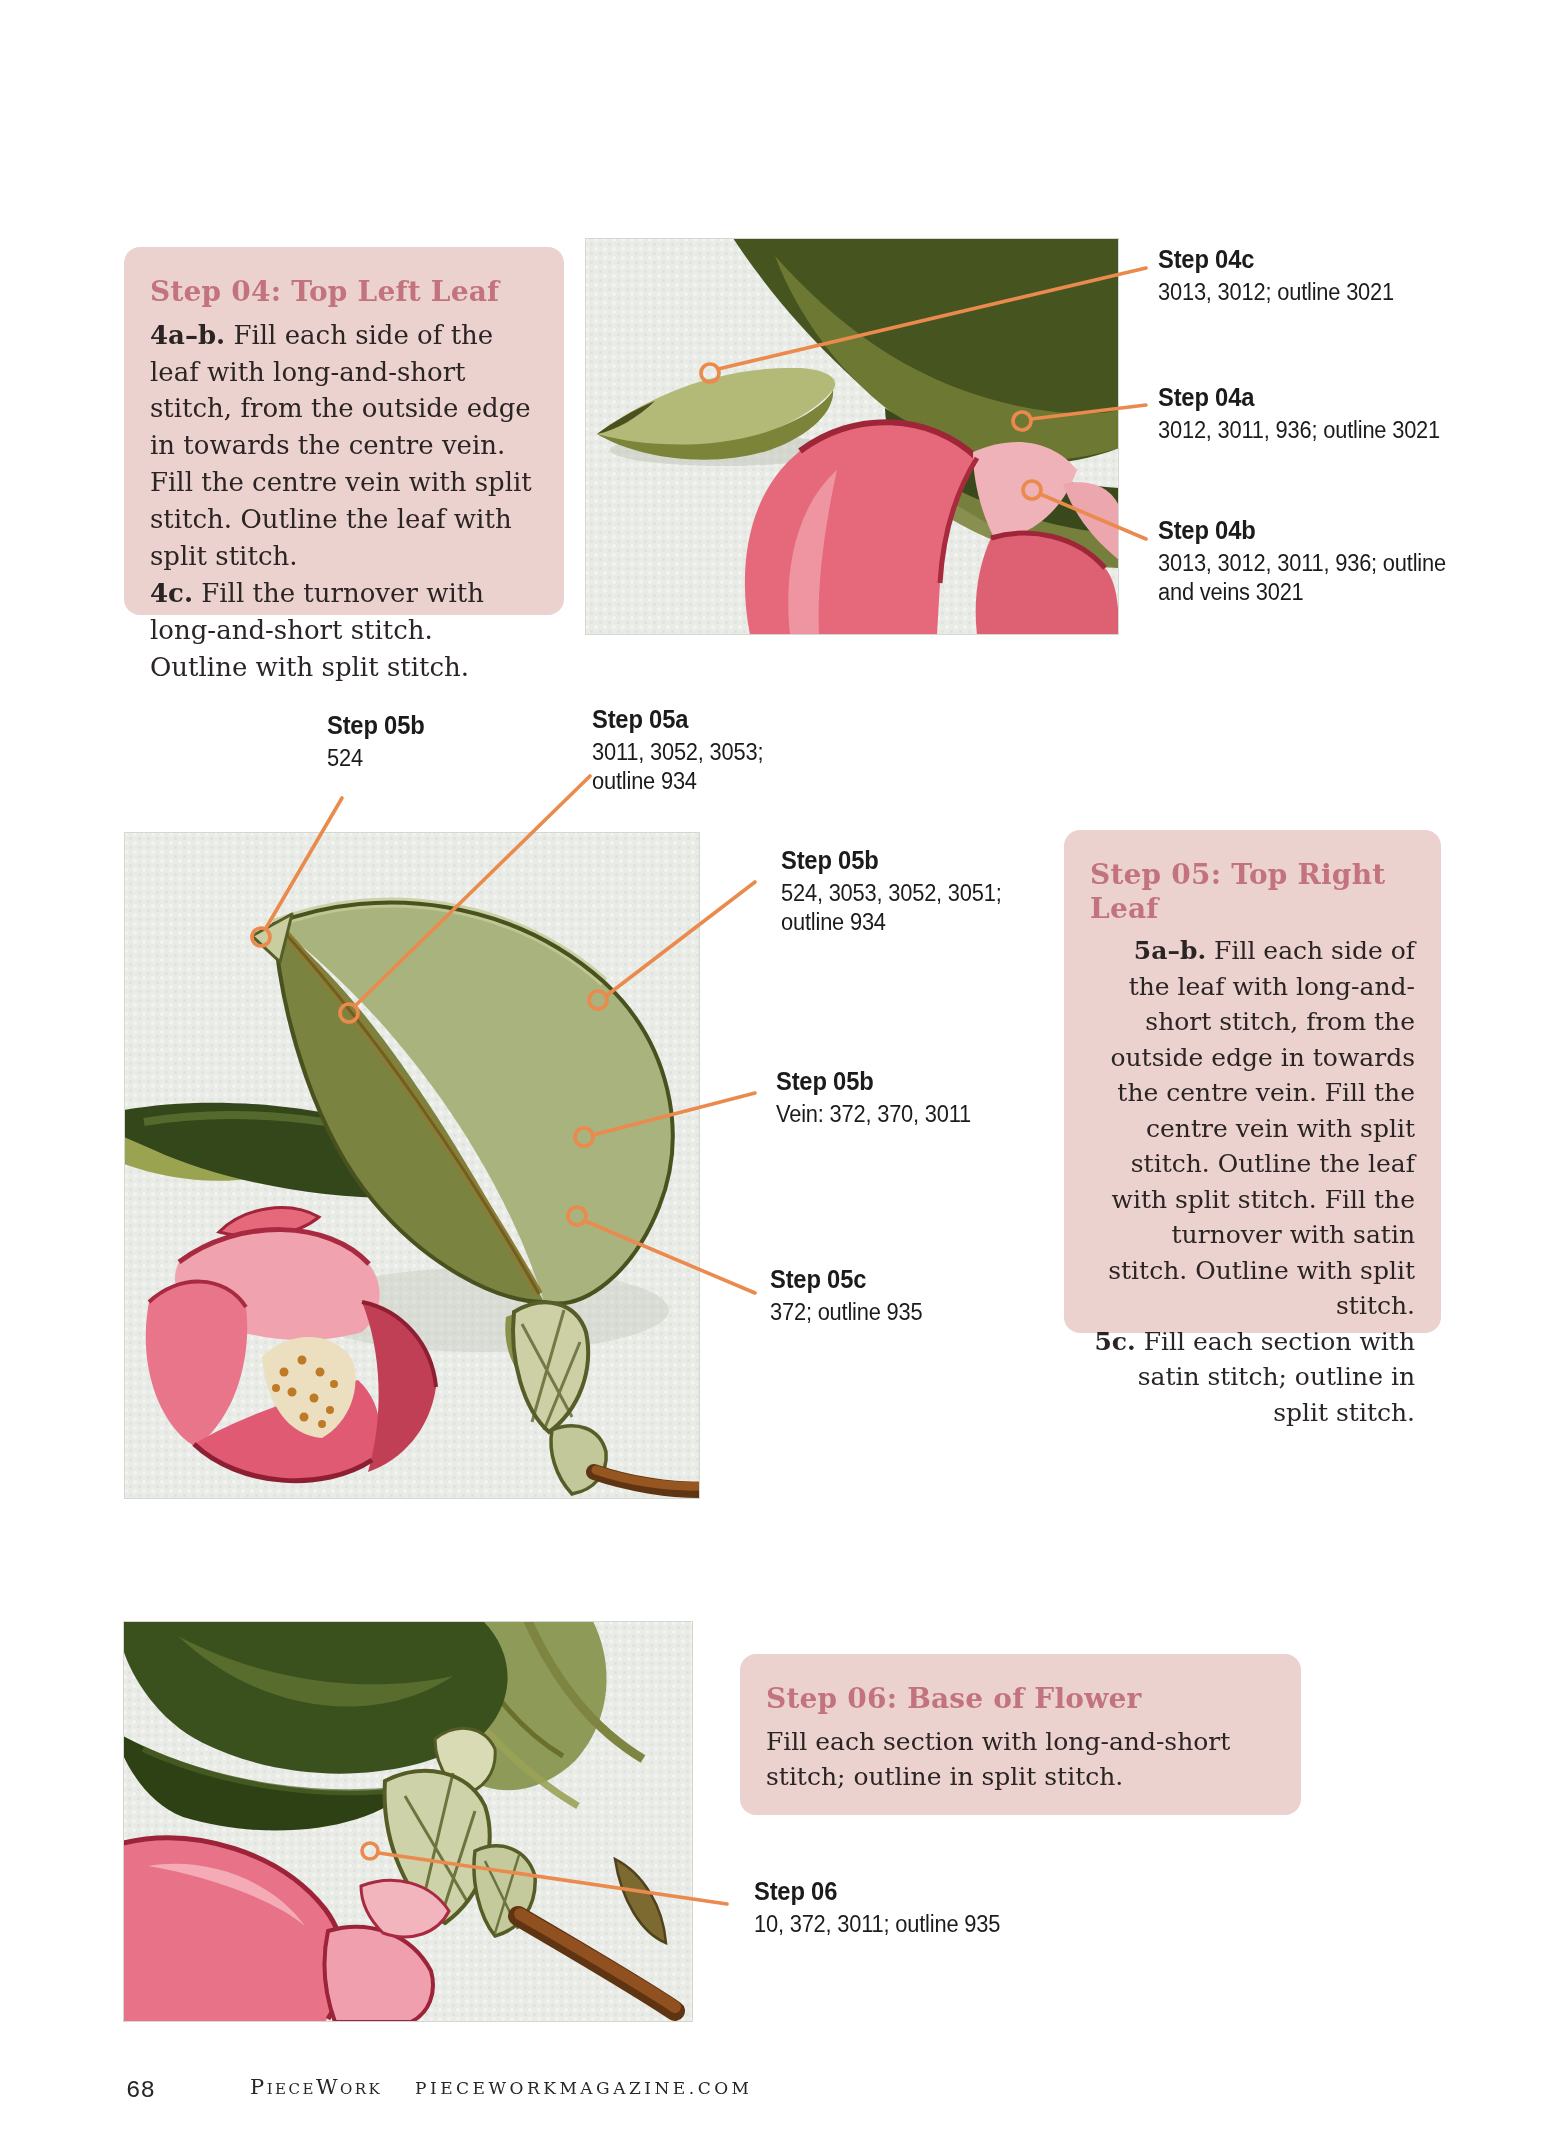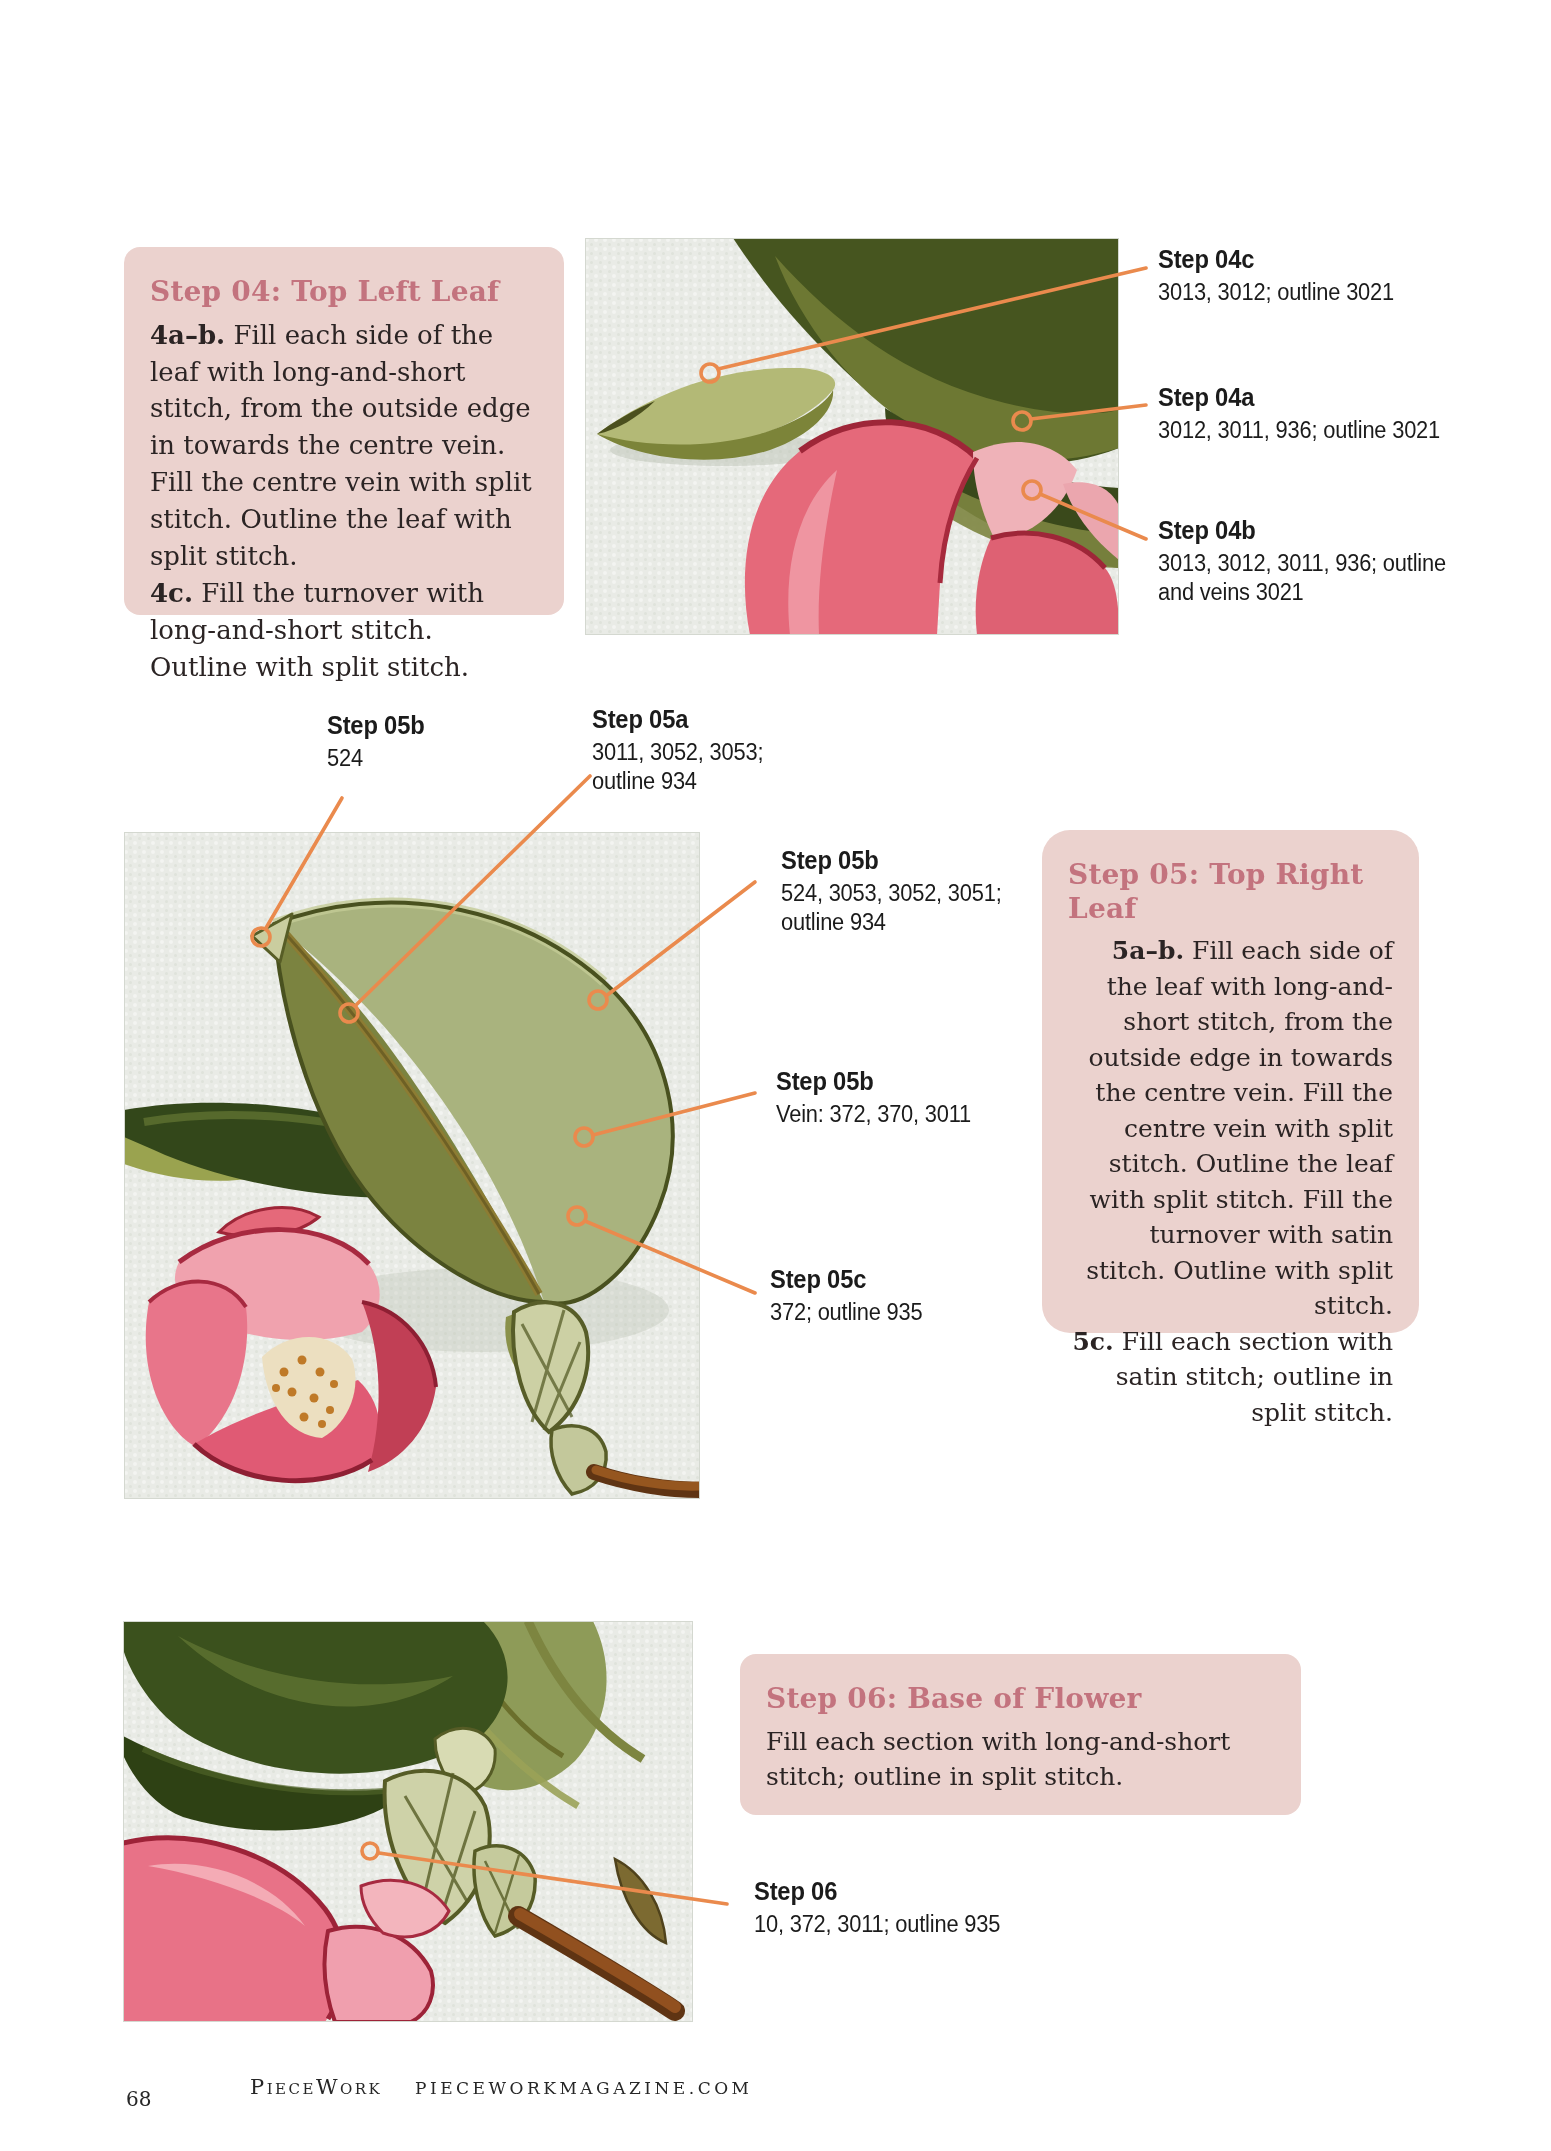--- a/index.html
+++ b/index.html
@@ -28,21 +28,21 @@
     line-height:1.2;
   }
   .box-body{
     margin:0;
     font-size:26px;
     line-height:1.42;
     color:#2B2424;
   }
   .box-body strong{font-weight:bold;}
   #box04{left:124px;top:247px;width:440px;height:368px;}
-  #box05{left:1042px;top:830px;width:377px;height:503px;border-radius:28px;}
+  #box05{left:1064px;top:830px;width:377px;height:503px;}
   #box05 .box-body{font-size:25px;text-align:right;}
   #box06{left:740px;top:1654px;width:561px;height:161px;}
   #box06 .box-body{font-size:25px;}
 
   
   .photo{position:absolute;margin:0;line-height:0;z-index:1;}
   .photo svg{display:block;width:100%;height:100%;}
   #photo04{left:585px;top:238px;width:534px;height:397px;}
   #photo05{left:124px;top:832px;width:576px;height:667px;}
   #photo06{left:123px;top:1621px;width:570px;height:401px;}
@@ -71,21 +71,21 @@
   
   .overlay{
     position:absolute;left:0;top:0;width:1551px;height:2151px;
     z-index:3;pointer-events:none;
   }
   .overlay line{stroke:#EA8A4D;stroke-width:3.6;stroke-linecap:round;}
   .overlay circle{stroke:#EA8A4D;stroke-width:3.6;fill:none;}
 
   
   .footer{position:absolute;left:0;top:2075px;width:100%;height:40px;color:#262626;z-index:2;}
-  .footer .pg{position:absolute;left:126px;top:12px;font-size:20px;}
+  .footer .pg{position:absolute;left:126px;top:2px;font-size:24px;font-family:Liberation Mono, monospace;}
   .footer .mag{position:absolute;left:250px;top:0;font-size:21px;font-variant:small-caps;letter-spacing:2.5px;}
   .footer .site{position:absolute;left:415px;top:3px;font-size:17px;letter-spacing:3.5px;}
 </style>
 </head>
 <body>
 
 <div class="page">
 
   <section class="infobox" id="box04">
     <h2 class="box-title">Step 04: Top Left Leaf</h2>

